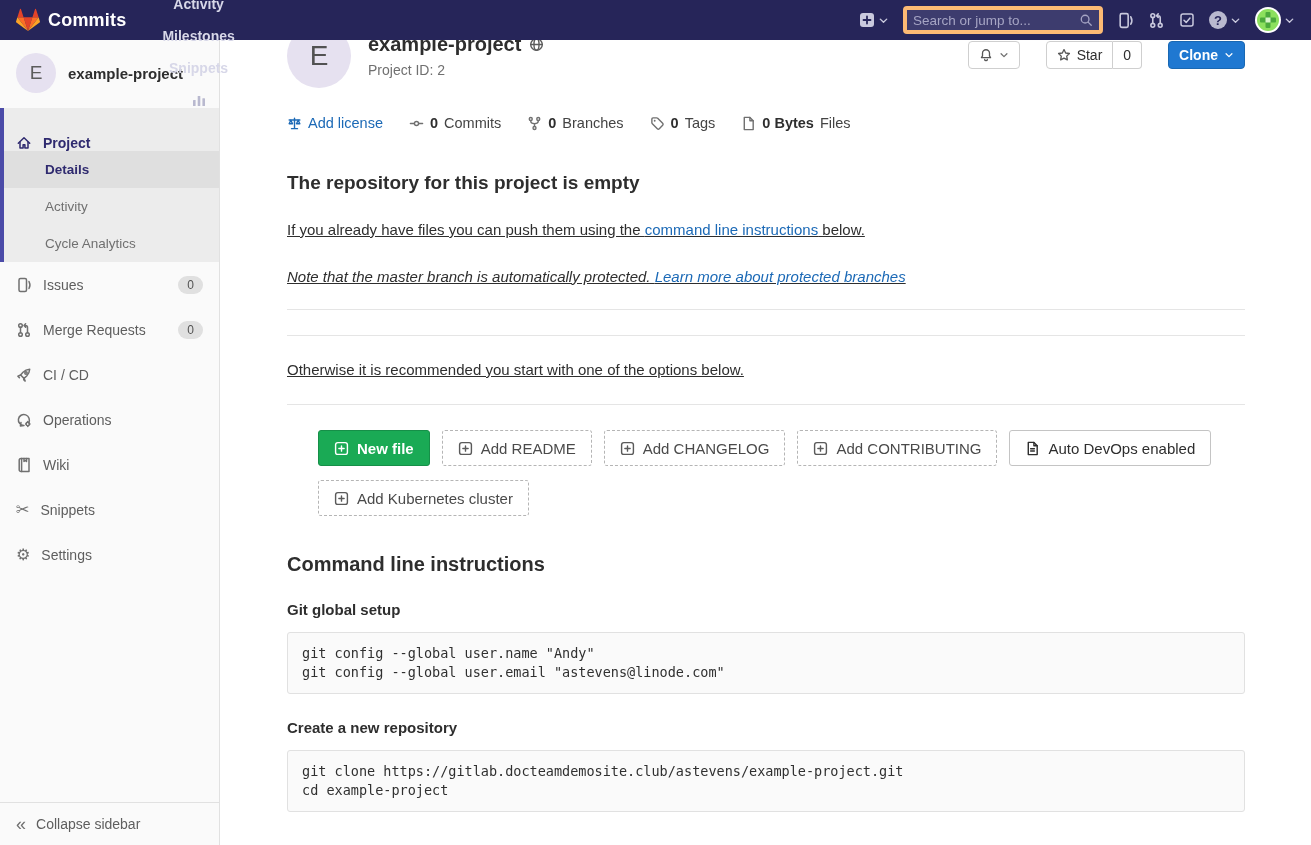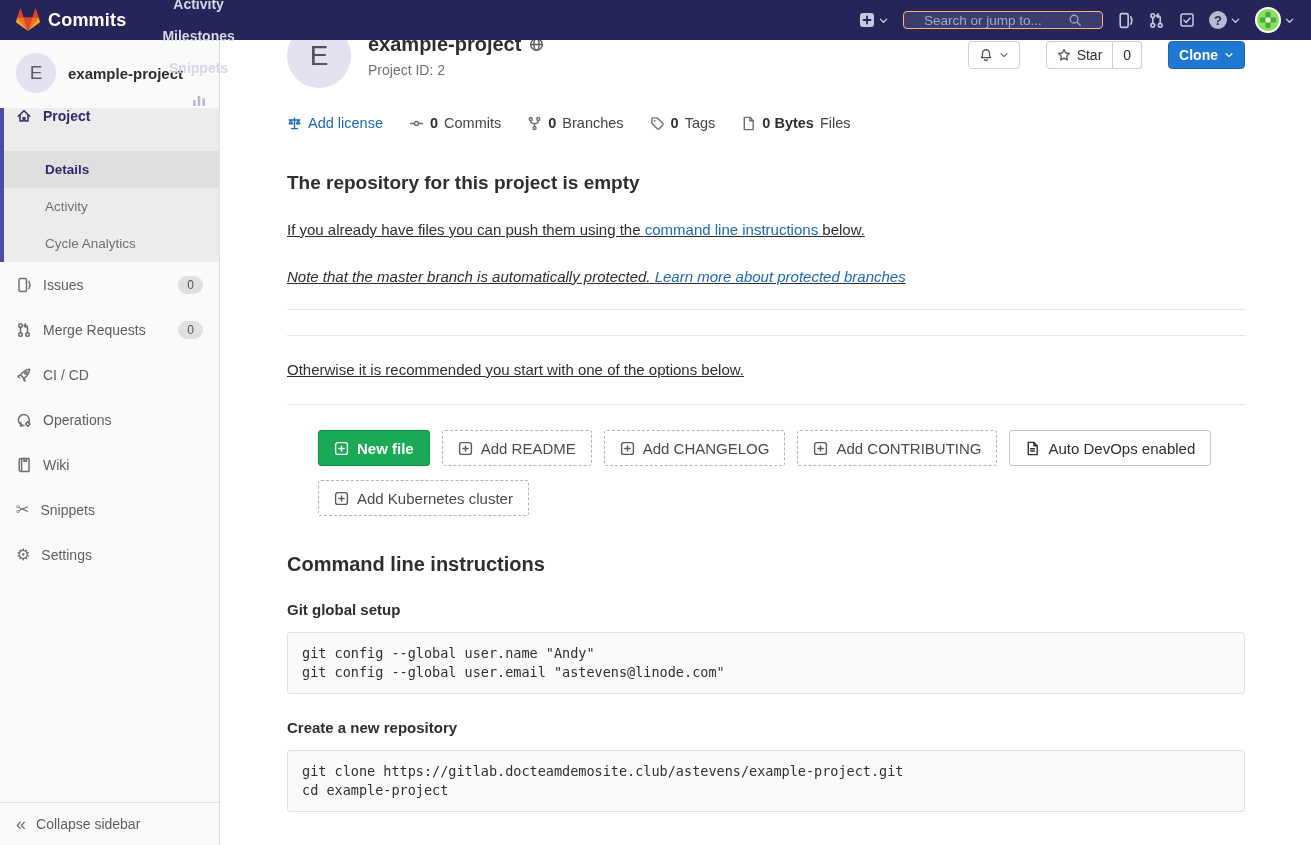--- a/index.html
+++ b/index.html
@@ -14,38 +14,38 @@
     display:flex; align-items:center; padding:0 16px; z-index:50; }
   .nav-left { display:flex; align-items:center; }
   .logo { display:flex; align-items:center; gap:8px; margin-right:26px; }
   .logo-text { color:#fff; font-size:18px; font-weight:700; letter-spacing:.2px; }
   .nav-links { display:flex; list-style:none; align-items:center; gap:4px;flex-direction:column; }
   .nav-links li { display:flex; align-items:center; gap:4px; color:#d7d7e8; font-size:14px;
     font-weight:600; padding:6px 10px; border-radius:4px; cursor:pointer; }
   .nav-links li svg { color:#a6a5c4; }
   .nav-right { margin-left:auto; display:flex; align-items:center; gap:14px; }
   .nav-iconbtn { display:flex; align-items:center; gap:3px; color:#c9c9dd; cursor:pointer; }
-  .searchbox { display:flex; align-items:center; width:200px; height:18px; background:#3d3c6e;
-    border:1px solid #fdba74; border-radius:4px; padding:0 20px; }
+  .searchbox { display:flex; align-items:center; width:200px; height:28px; background:#3d3c6e;
+    border:4px solid #fdba74; border-radius:4px; padding:0 6px; }
   .searchbox input { flex:1; background:transparent; border:none; outline:none;
     color:#e8e8f2; font-size:13.5px; font-family:inherit; min-width:0; }
   .searchbox input::placeholder { color:#a6a5c4; }
   .searchbox svg { color:#a6a5c4; flex:none; }
   .help-circle { width:18px; height:18px; border-radius:50%; background:#b9b9cf; color:#262559;
     font-weight:700; font-size:13px; display:flex; align-items:center; justify-content:center; }
 
   
   .sidebar { position:fixed; top:40px; left:0; bottom:0; width:220px; background:#fafafa;
     border-right:1px solid #e1e1e1; }
   .ctx { display:flex; align-items:center; gap:12px; padding:13px 16px 15px; cursor:pointer; }
   .ctx-avatar { width:40px; height:40px; border-radius:50%; background:#e6e1f0; color:#5c5c5c;
     font-size:19px; display:flex; align-items:center; justify-content:center; }
   .ctx-title { font-size:15px; font-weight:700; color:#2e2e2e; }
   .side-section { background:#ececec; border-left:4px solid #4b4ba8; }
-  .side-item { display:flex; align-items:flex-start; gap:11px; height:43px; padding:0 16px 0 14px;
+  .side-item { display:flex; align-items:flex-end; gap:11px; height:43px; padding:0 16px 0 14px;
     color:#5e5e5e; font-size:14px; cursor:pointer; }
   .side-section .side-item { font-weight:700; color:#2f2a6f; padding-left:12px; }
   .side-section .side-item svg { color:#2f2a6f; }
   .sub-item { display:flex; align-items:center; height:37px; padding-left:41px; font-size:13.5px;
     color:#707070; cursor:pointer; }
   .sub-item.active { background:#dfdfdf; font-weight:700; color:#2f2a6f; }
   .nav-item { display:flex; align-items:center; gap:11px; height:45px; padding:0 16px;
     color:#5e5e5e; font-size:14px; cursor:pointer; }
   .nav-item svg, .nav-item .glyph { color:#707070; }
   .glyph { font-size:16px; line-height:1; font-family:"DejaVu Sans",sans-serif; }

